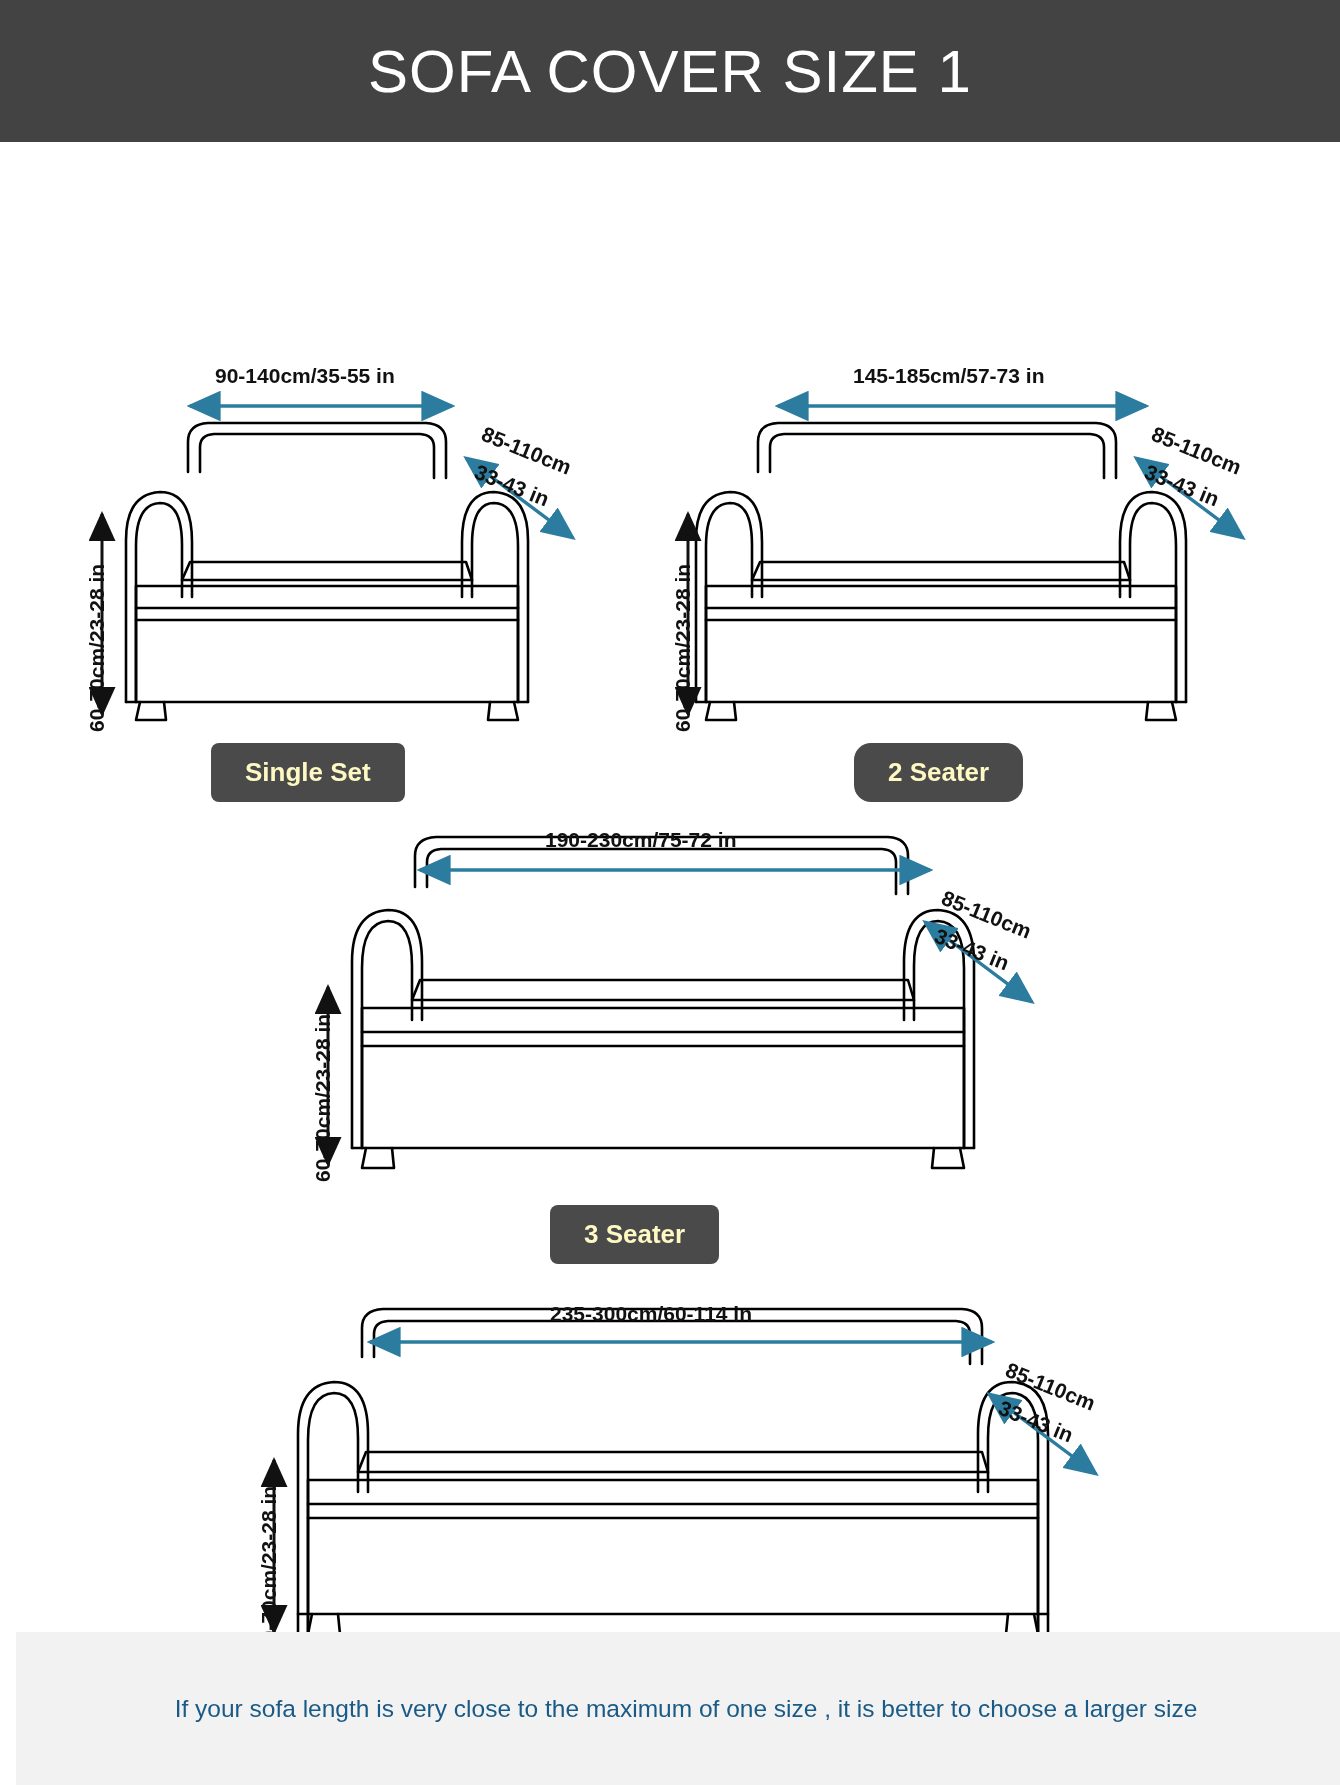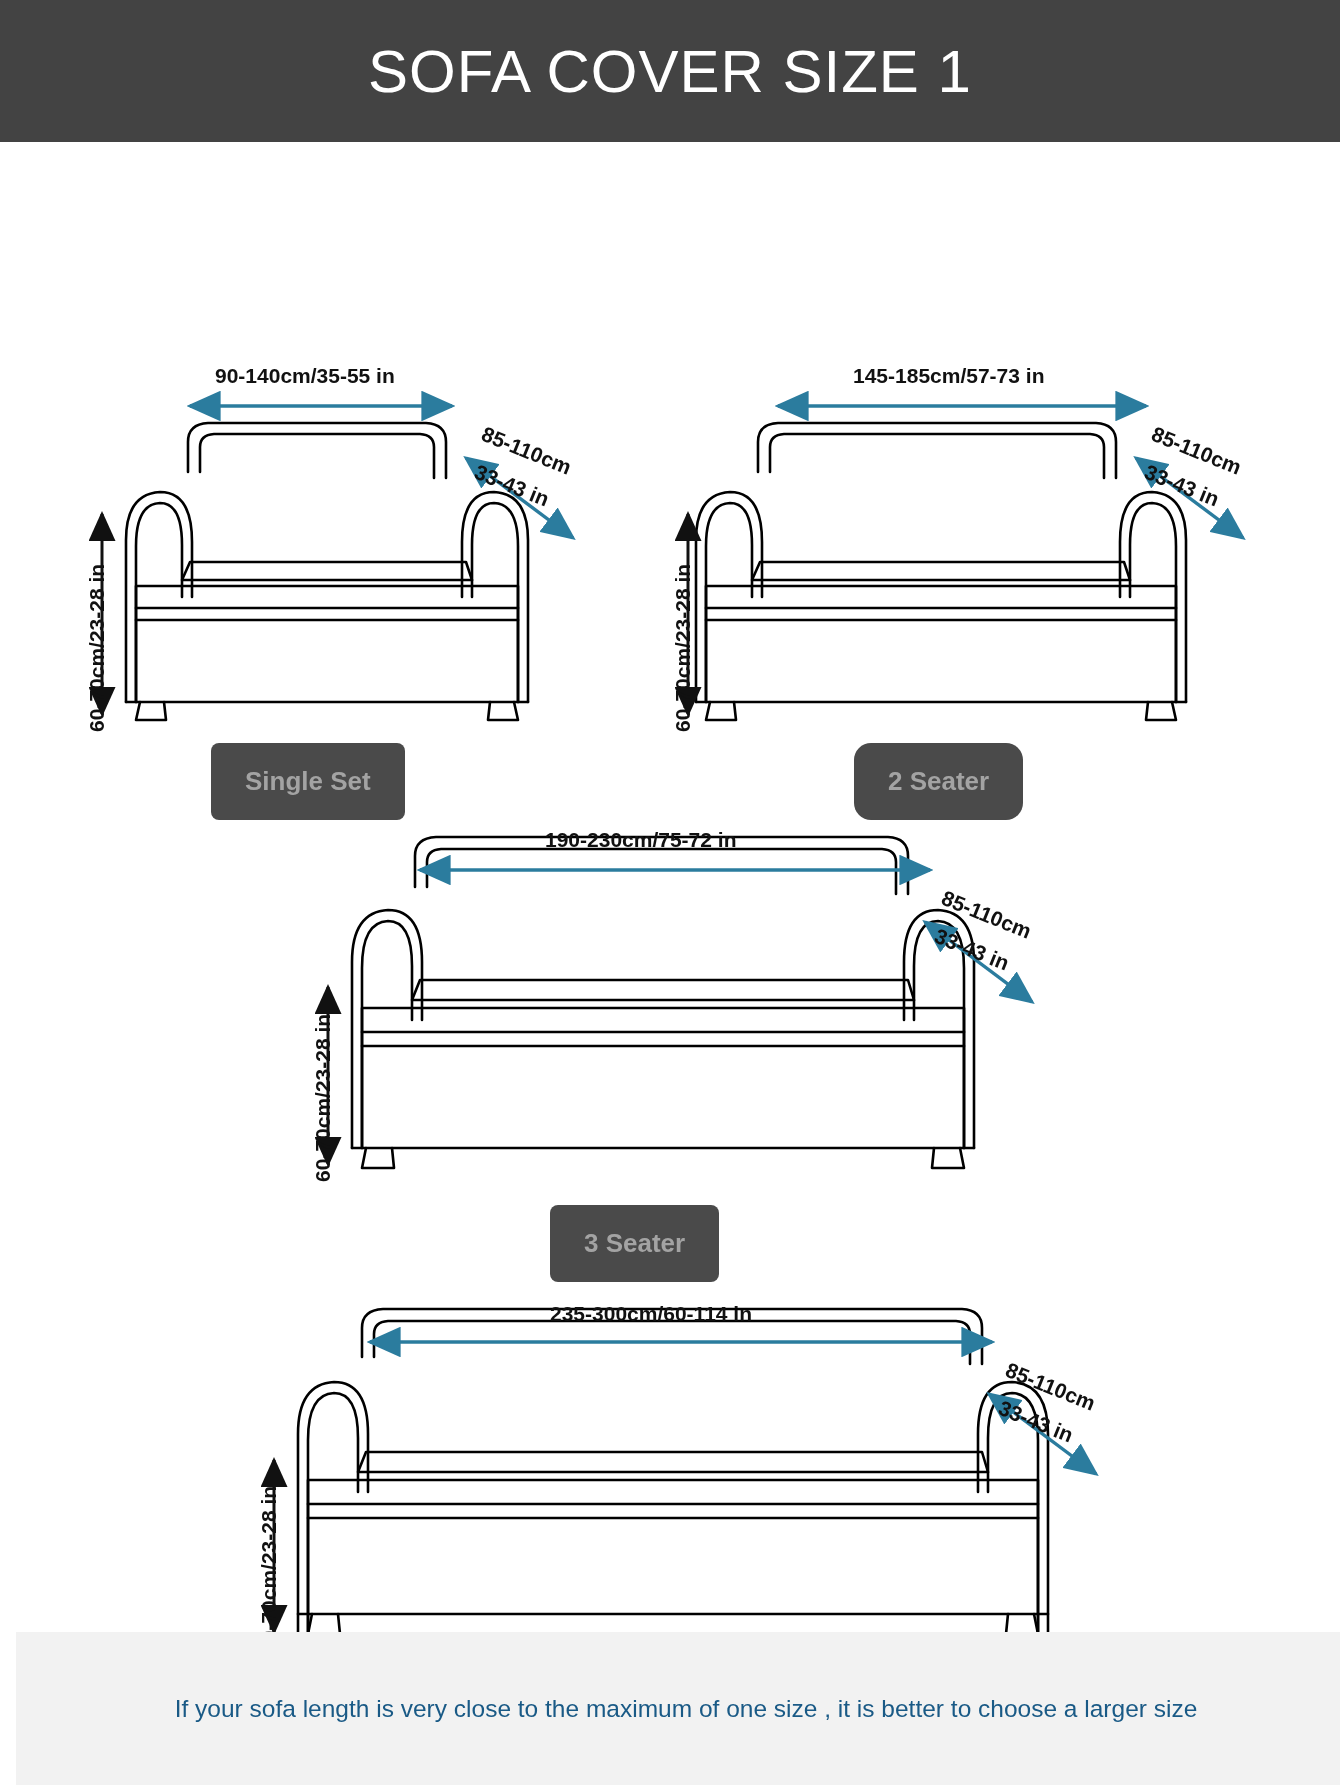--- a/index.html
+++ b/index.html
@@ -36,25 +36,25 @@
   .canvas {
     position: relative;
     width: 1340px;
     height: 1490px;
   }
 
   
   .pill {
     position: absolute;
     background: #4a4a4a;
-    color: #a3a3a3;
+    color: #fef9c3;
     border-radius: 8px;
     font-size: 26px;
     font-weight: 700;
-    padding: 23px 34px;
+    padding: 14px 34px;
     white-space: nowrap;
     text-align: center;
   }
 
   
   .dim {
     position: absolute;
     font-size: 21px;
     font-weight: 700;
     color: #111111;

